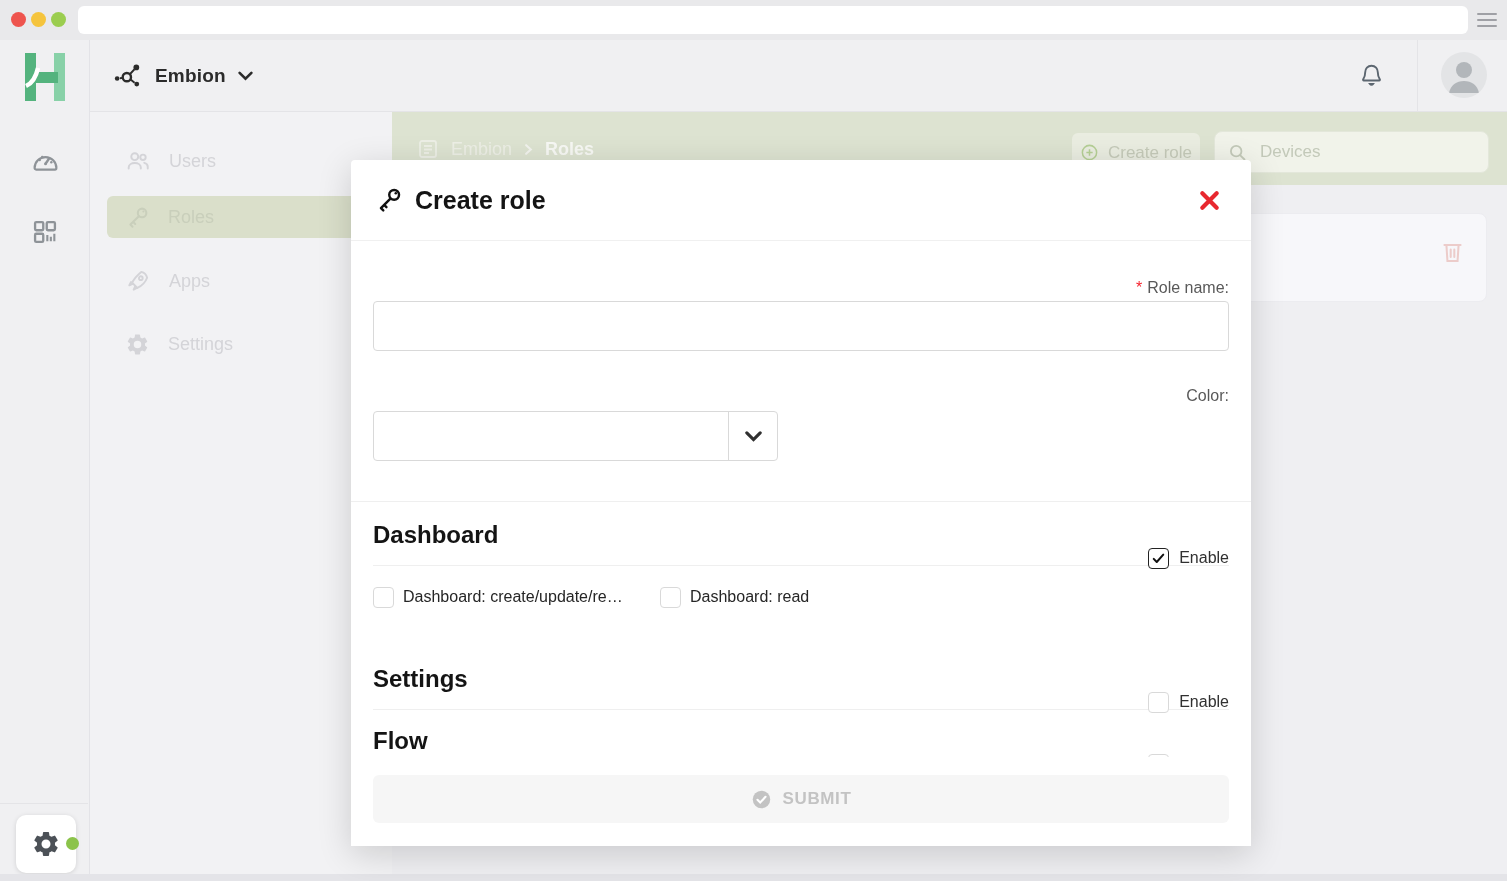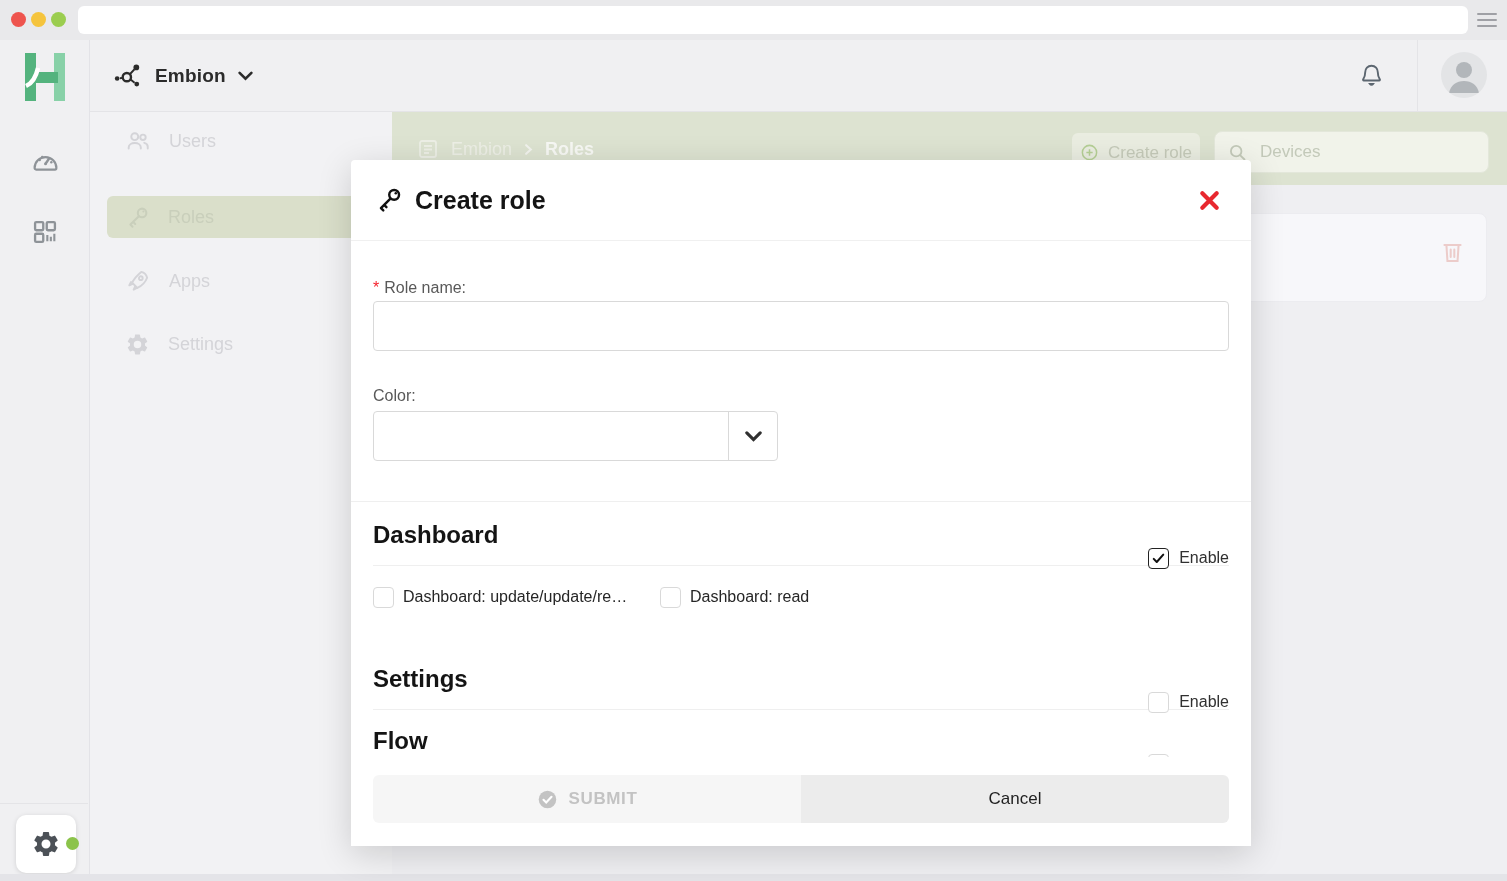--- a/index.html
+++ b/index.html
@@ -40,21 +40,21 @@
   .appbar-vdiv { position:absolute; left:1327px; top:0; bottom:0; width:1px; background:#e4e4e7; }
   .avatar { position:absolute; left:1351px; top:12px; width:46px; height:46px; border-radius:50%; background:#e3e4e6; overflow:hidden; }
 
   
   .subsidebar { position:absolute; left:90px; top:112px; width:302px; bottom:0; background:#f2f2f4; z-index:5; }
   .side-item { position:absolute; left:17px; right:15px; height:42px; display:flex; align-items:center; gap:18px;
                padding-left:18px; font-size:18px; color:#d4d4d8; border-radius:6px; cursor:pointer; }
   .side-item .ic { color:#d4d4d8; }
   .side-item.active { background:#dadfca; color:#c9cfbb; }
   .side-item.active .ic { color:#c9cfbb; }
-  .si-users { top:8px;text-align:right; }
+  .si-users { top:28px;text-align:right; }
   .si-roles { top:84px; }
   .si-apps  { top:148px; }
   .si-settings { top:211px; }
 
   
   .mainarea { position:absolute; left:392px; top:112px; right:0; bottom:0; background:#efeff2; z-index:5; }
   .crumbbar { position:absolute; left:0; right:0; top:0; height:73px; background:#dde3d1; }
   .crumb { position:absolute; left:24px; top:25px; display:flex; align-items:center; gap:11px; font-size:18px; color:#edefe6; }
   .crumb .cur { font-weight:bold; color:#f7f8f4; }
   .crumb .sep { color:#f2f3ee; }
@@ -67,21 +67,21 @@
   .bg-card .trash { position:absolute; right:20px; top:24px; color:#ecccca; }
   .bottom-strip { position:absolute; left:0; right:0; bottom:0; height:7px; background:#e4e4e8; z-index:7; }
 
   
   .modal { position:absolute; left:351px; top:160px; width:900px; height:686px; background:#fff; border-radius:4px;
            box-shadow:0 8px 34px rgba(0,0,0,.16); z-index:10; display:flex; flex-direction:column; }
   .m-header { flex:none; height:81px; display:flex; align-items:center; padding:0 24px; border-bottom:1px solid #f0f0f0; position:relative; }
   .m-title { margin-left:12px; font-size:25px; font-weight:bold; color:#141414; }
   .m-close { position:absolute; right:30px; top:29px; width:23px; height:23px; cursor:pointer; }
   .m-body { flex:1 1 auto; overflow:hidden; padding:0 22px; }
-  .form-label { margin-top:36px; font-size:16px; color:#595959; }
+  .form-label { margin-top:36px; font-size:16px; color:#595959;text-align:right; }
   .form-label.first { margin-top:38px; }
   .req { color:#f5222d; margin-right:5px; }
   .text-input { margin-top:4px; width:100%; height:50px; border:1px solid #d9d9d9; border-radius:4px; background:#fff;
                 font-size:16px; padding:0 12px; outline:none; font-family:inherit; }
   .select { margin-top:6px; width:405px; height:50px; border:1px solid #d9d9d9; border-radius:4px; display:flex; background:#fff; cursor:pointer; }
   .select .val { flex:1; }
   .select .arrow { width:49px; border-left:1px solid #d9d9d9; display:flex; align-items:center; justify-content:center; color:#303030; }
   .full-divider { margin:40px -22px 0; border-top:1px solid #efefef; }
   .section { }
   .sec-dash { margin-top:18px; }
@@ -310,21 +310,21 @@
                 <path d="M1.8 6.4l3.3 3.4L12.2 1.8" stroke="#111" stroke-width="2.2" fill="none" stroke-linecap="round" stroke-linejoin="round"></path>
               </svg>
           </span>
           <span>Enable</span>
         </span>
       </div>
       <div class="inset-divider"></div>
       <div class="perm-row">
         <span class="perm w1">
           <span class="cb"></span>
-          <span>Dashboard: update/update/re…</span>
+          <span>Dashboard: create/update/re…</span>
         </span>
         <span class="perm">
           <span class="cb"></span>
           <span>Dashboard: read</span>
         </span>
       </div>
     </div>
 
     
     <div class="section sec-dev">
@@ -352,18 +352,15 @@
 
   <div class="m-footer">
     <div class="btn-row">
       <div class="btn submit">
         <svg width="21" height="21" viewBox="0 0 24 24">
           <circle cx="12" cy="12" r="10" fill="#c3c3c3"></circle>
           <path d="M7.4 12.4l3.1 3.1 6.1-6.6" stroke="#fff" stroke-width="2.4" fill="none" stroke-linecap="round"></path>
         </svg>
         <span>SUBMIT</span>
       </div>
-      <div class="btn cancel">
-        <span>Cancel</span>
-      </div>
     </div>
   </div>
 </div>
 
 </body></html>

